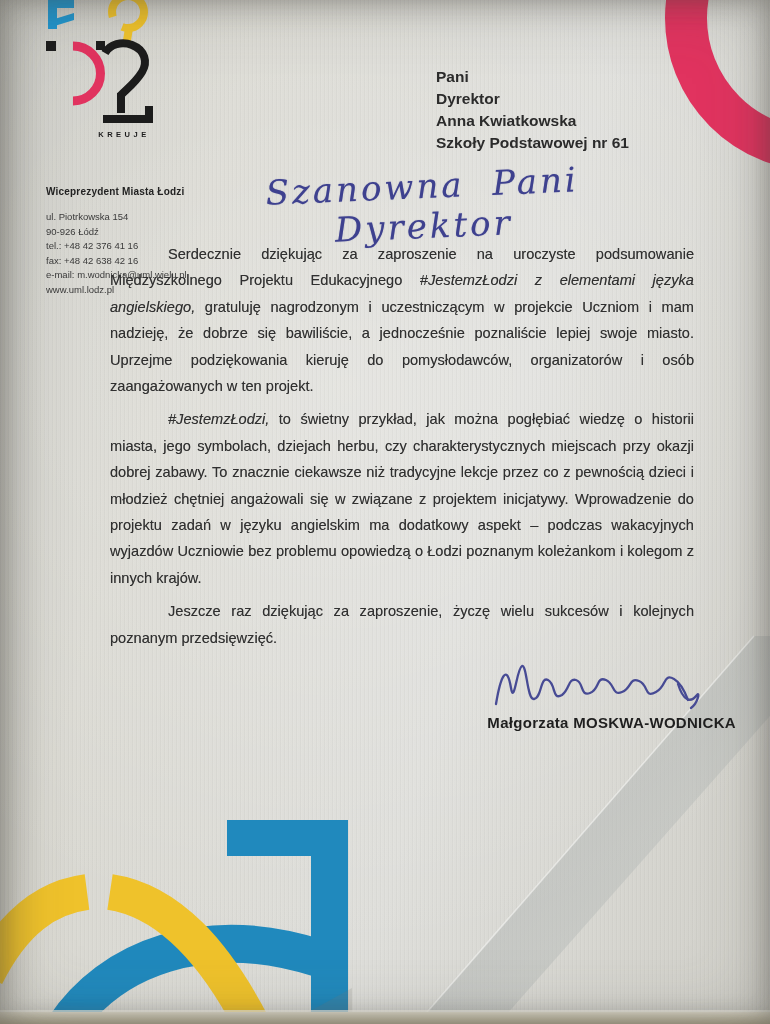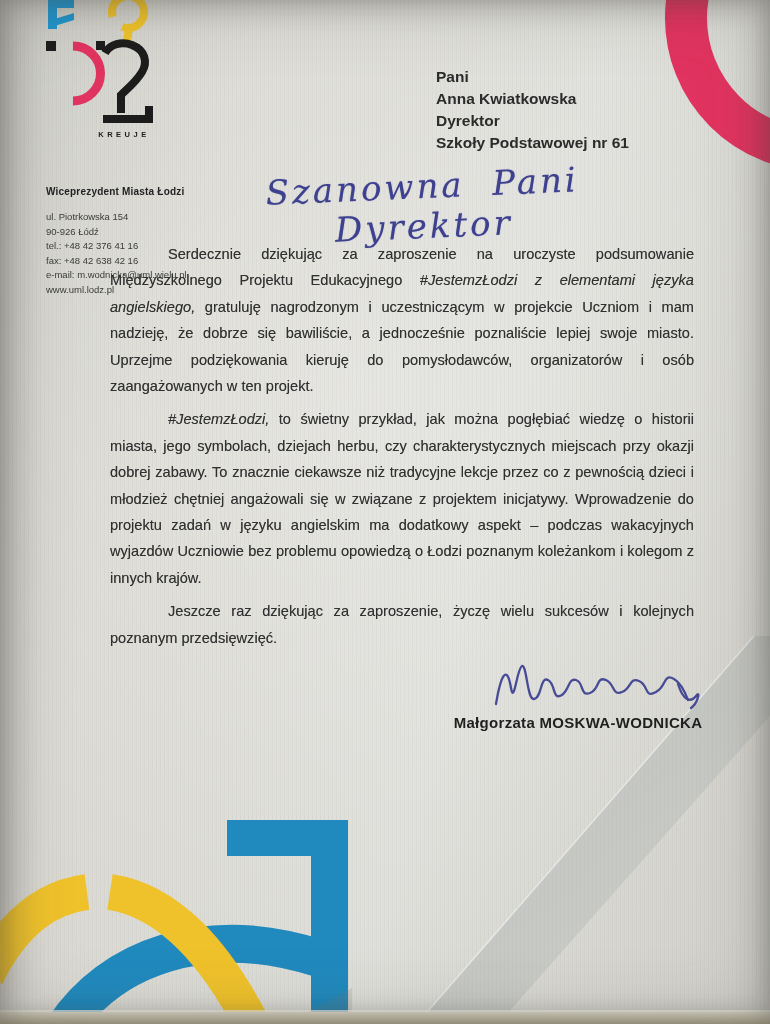--- a/index.html
+++ b/index.html
@@ -28,21 +28,21 @@
     text-shadow:0 0 1px rgba(62,65,143,.45);
   }
   
   .body-text{left:100px;top:241px;width:594px;z-index:4;
     font-size:14.6px;line-height:26.4px;color:#303030;
     text-align:justify;text-shadow:0 0 .4px rgba(48,48,48,.5);}
   .body-text p{margin:0 0 7px 10px;text-indent:58px;}
   .body-text .it{font-style:italic;}
   
   .sig-script{left:492px;top:658px;z-index:4;}
-  .sig-name{left:420px;top:714px;width:316px;text-align:center;z-index:4;
+  .sig-name{left:420px;top:714px;width:316px;text-align:right;z-index:4;
     font-size:15px;font-weight:bold;color:#1f1f1f;letter-spacing:.3px;}
   
   .logo-svg{left:36px;top:0;z-index:2;}
   .pink-ring-svg{left:630px;top:0;z-index:2;}
   .decor-svg{left:0;top:800px;z-index:2;}
   .ribbon-svg{left:0;top:0;z-index:3;pointer-events:none;}
   .paper-edge{left:0;bottom:0;width:770px;height:12px;z-index:5;
     background:linear-gradient(to bottom,#e7e3d3,#c7bfa4);}
   .paper-edge-line{left:0;bottom:12px;width:770px;height:2px;z-index:5;background:rgba(250,248,238,.7);}
   .vignette{left:0;top:0;width:770px;height:1024px;z-index:6;pointer-events:none;
@@ -90,22 +90,22 @@
     <div class="sender-line">ul. Piotrkowska 154</div>
     <div class="sender-line">90-926 Łódź</div>
     <div class="sender-line">tel.: +48 42 376 41 16</div>
     <div class="sender-line">fax: +48 42 638 42 16</div>
     <div class="sender-line">e-mail: m.wodnicka@uml.wielu.pl</div>
     <div class="sender-line">www.uml.lodz.pl</div>
   </div>
 
   <div class="abs recipient">
     <div class="recipient-line">Pani</div>
+    <div class="recipient-line">Dyrektor</div>
     <div class="recipient-line">Anna Kwiatkowska</div>
-    <div class="recipient-line">Dyrektor</div>
     <div class="recipient-line">Szkoły Podstawowej nr 61</div>
   </div>
 
   <div class="abs salutation">Szanowna Pani Dyrektor</div>
 
   <div class="abs body-text">
     <p><span>Serdecznie dziękując za zaproszenie na uroczyste podsumowanie Międzyszkolnego Projektu Edukacyjnego </span><span class="it">#JestemzŁodzi z elementami języka angielskiego,</span><span> gratuluję nagrodzonym i uczestniczącym w projekcie Uczniom i mam nadzieję, że dobrze się bawiliście, a jednocześnie poznaliście lepiej swoje miasto. Uprzejme podziękowania kieruję do pomysłodawców, organizatorów i osób zaangażowanych w ten projekt.</span></p>
     <p><span class="it">#JestemzŁodzi,</span><span> to świetny przykład, jak można pogłębiać wiedzę o historii miasta, jego symbolach, dziejach herbu, czy charakterystycznych miejscach przy okazji dobrej zabawy. To znacznie ciekawsze niż tradycyjne lekcje przez co z pewnością dzieci i młodzież chętniej angażowali się w związane z projektem inicjatywy. Wprowadzenie do projektu zadań w języku angielskim ma dodatkowy aspekt – podczas wakacyjnych wyjazdów Uczniowie bez problemu opowiedzą o Łodzi poznanym koleżankom i kolegom z innych krajów.</span></p>
     <p><span>Jeszcze raz dziękując za zaproszenie, życzę wielu sukcesów i kolejnych poznanym przedsięwzięć.</span></p>
   </div>

